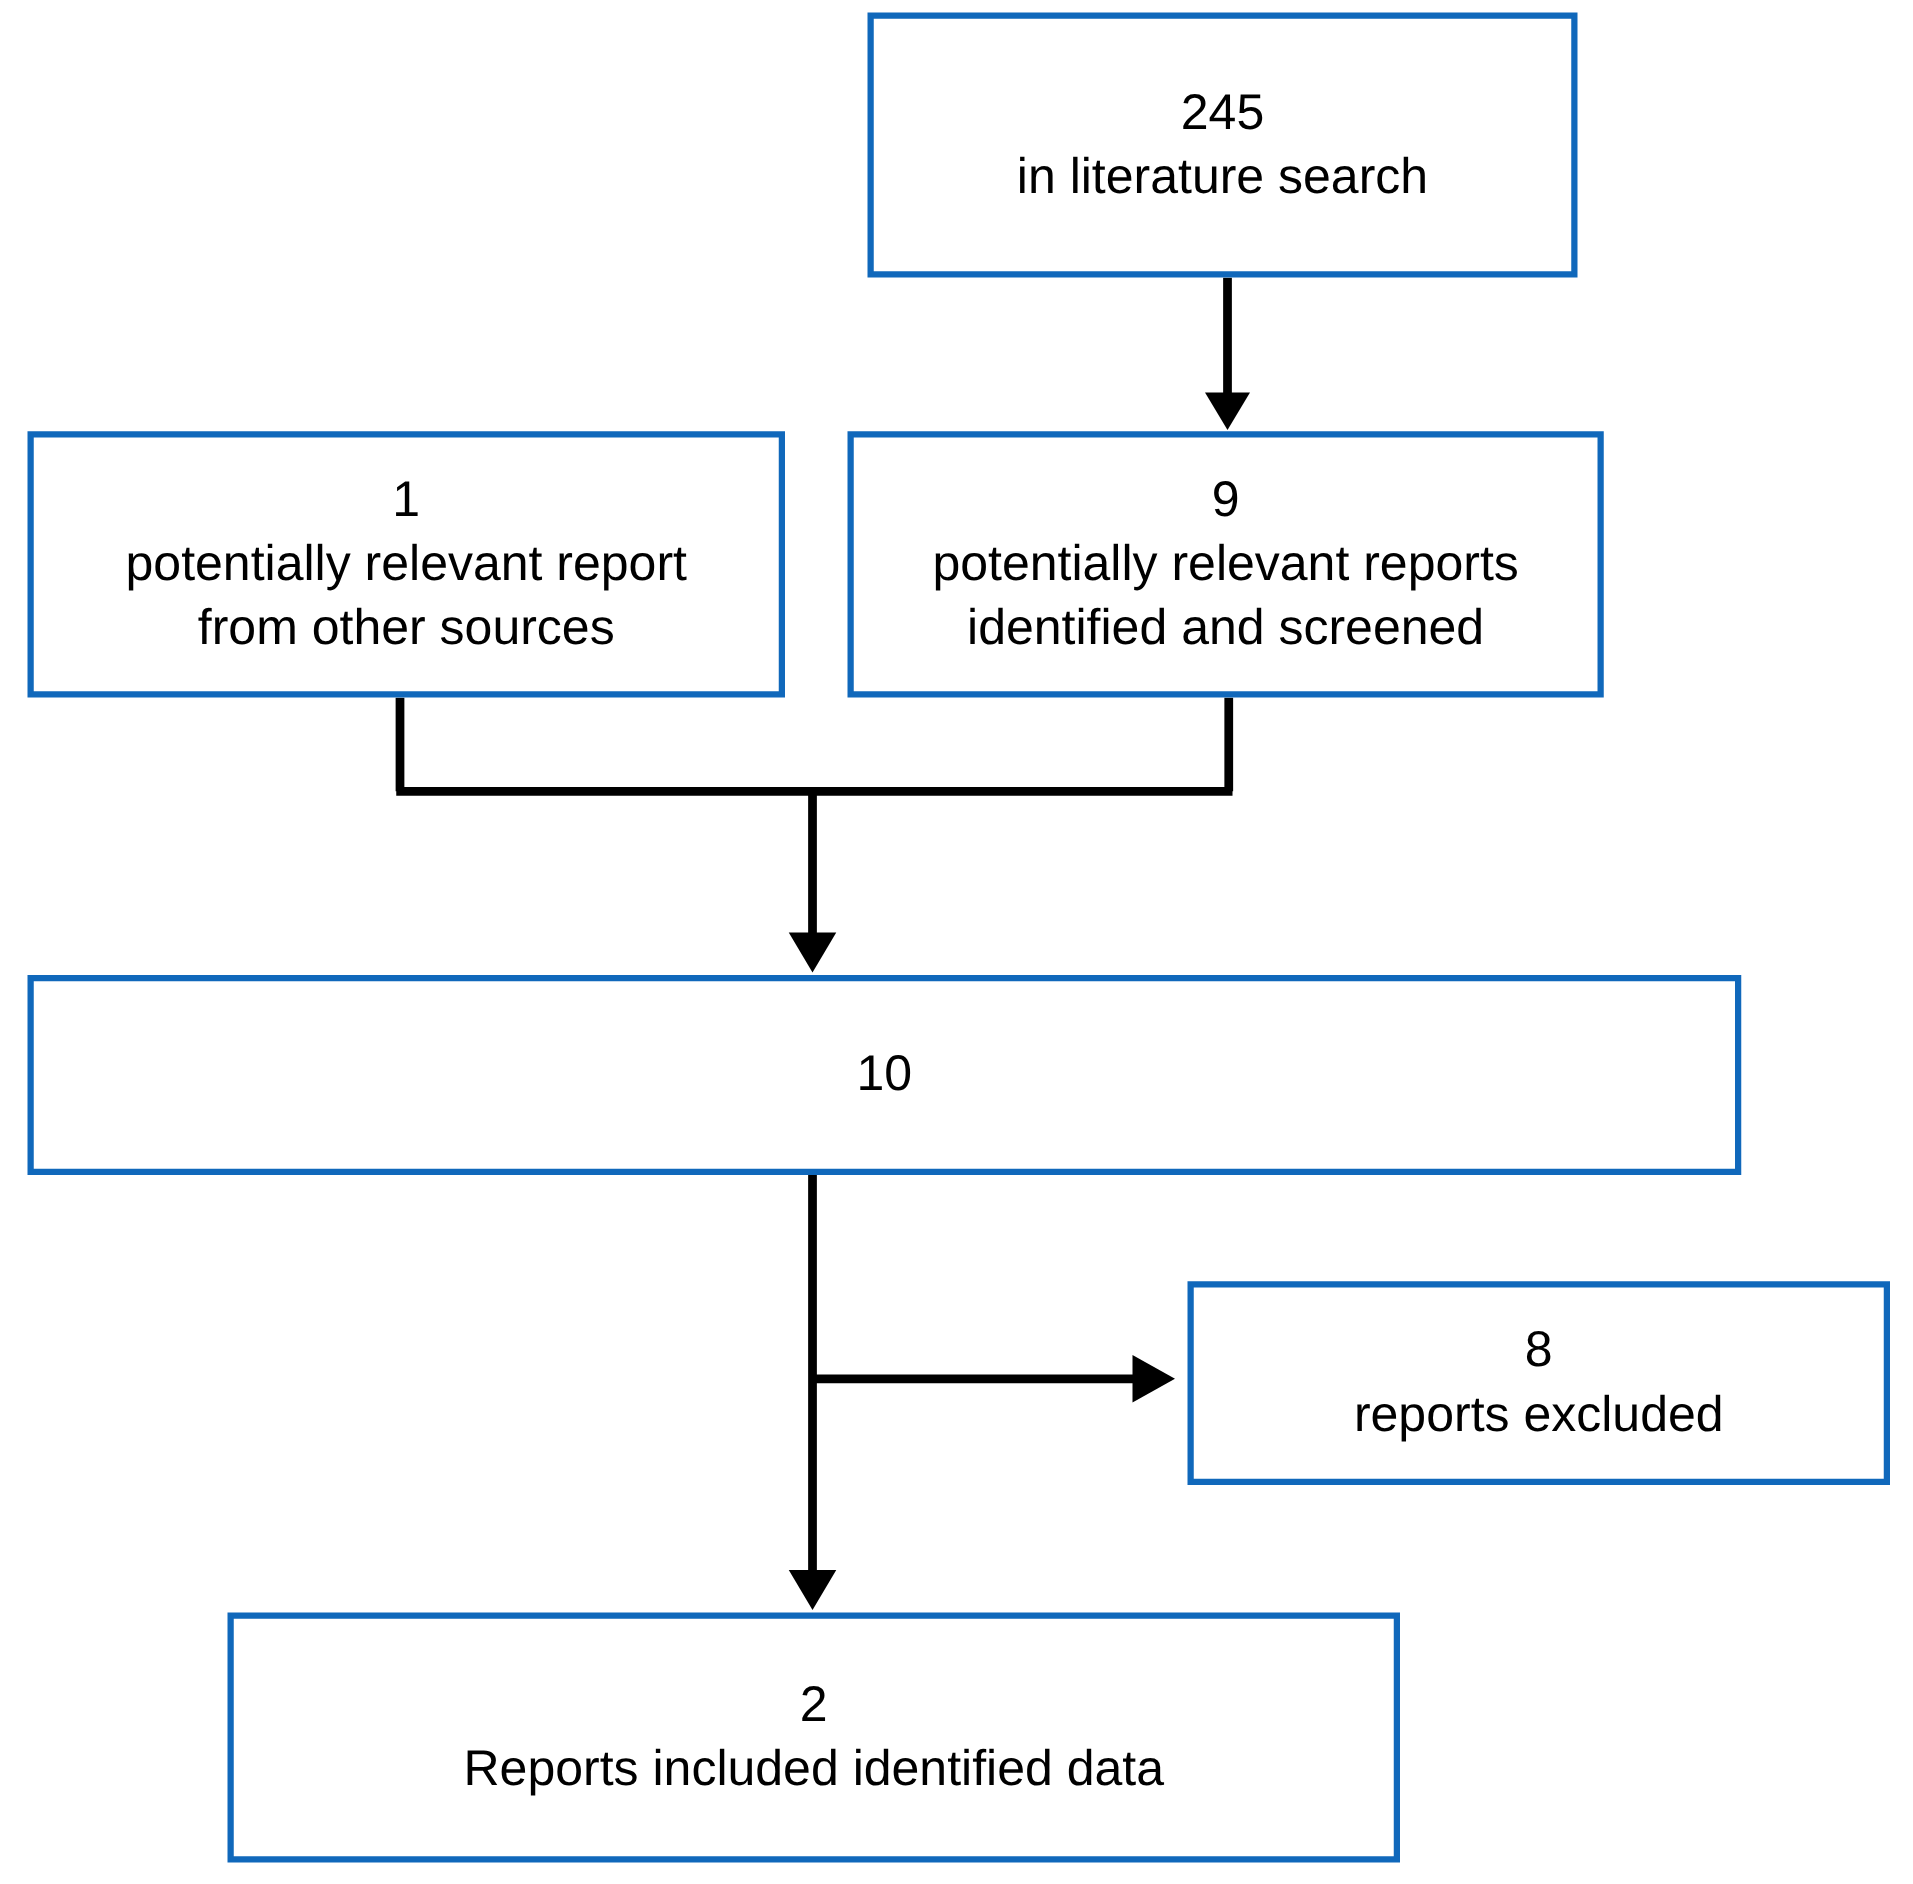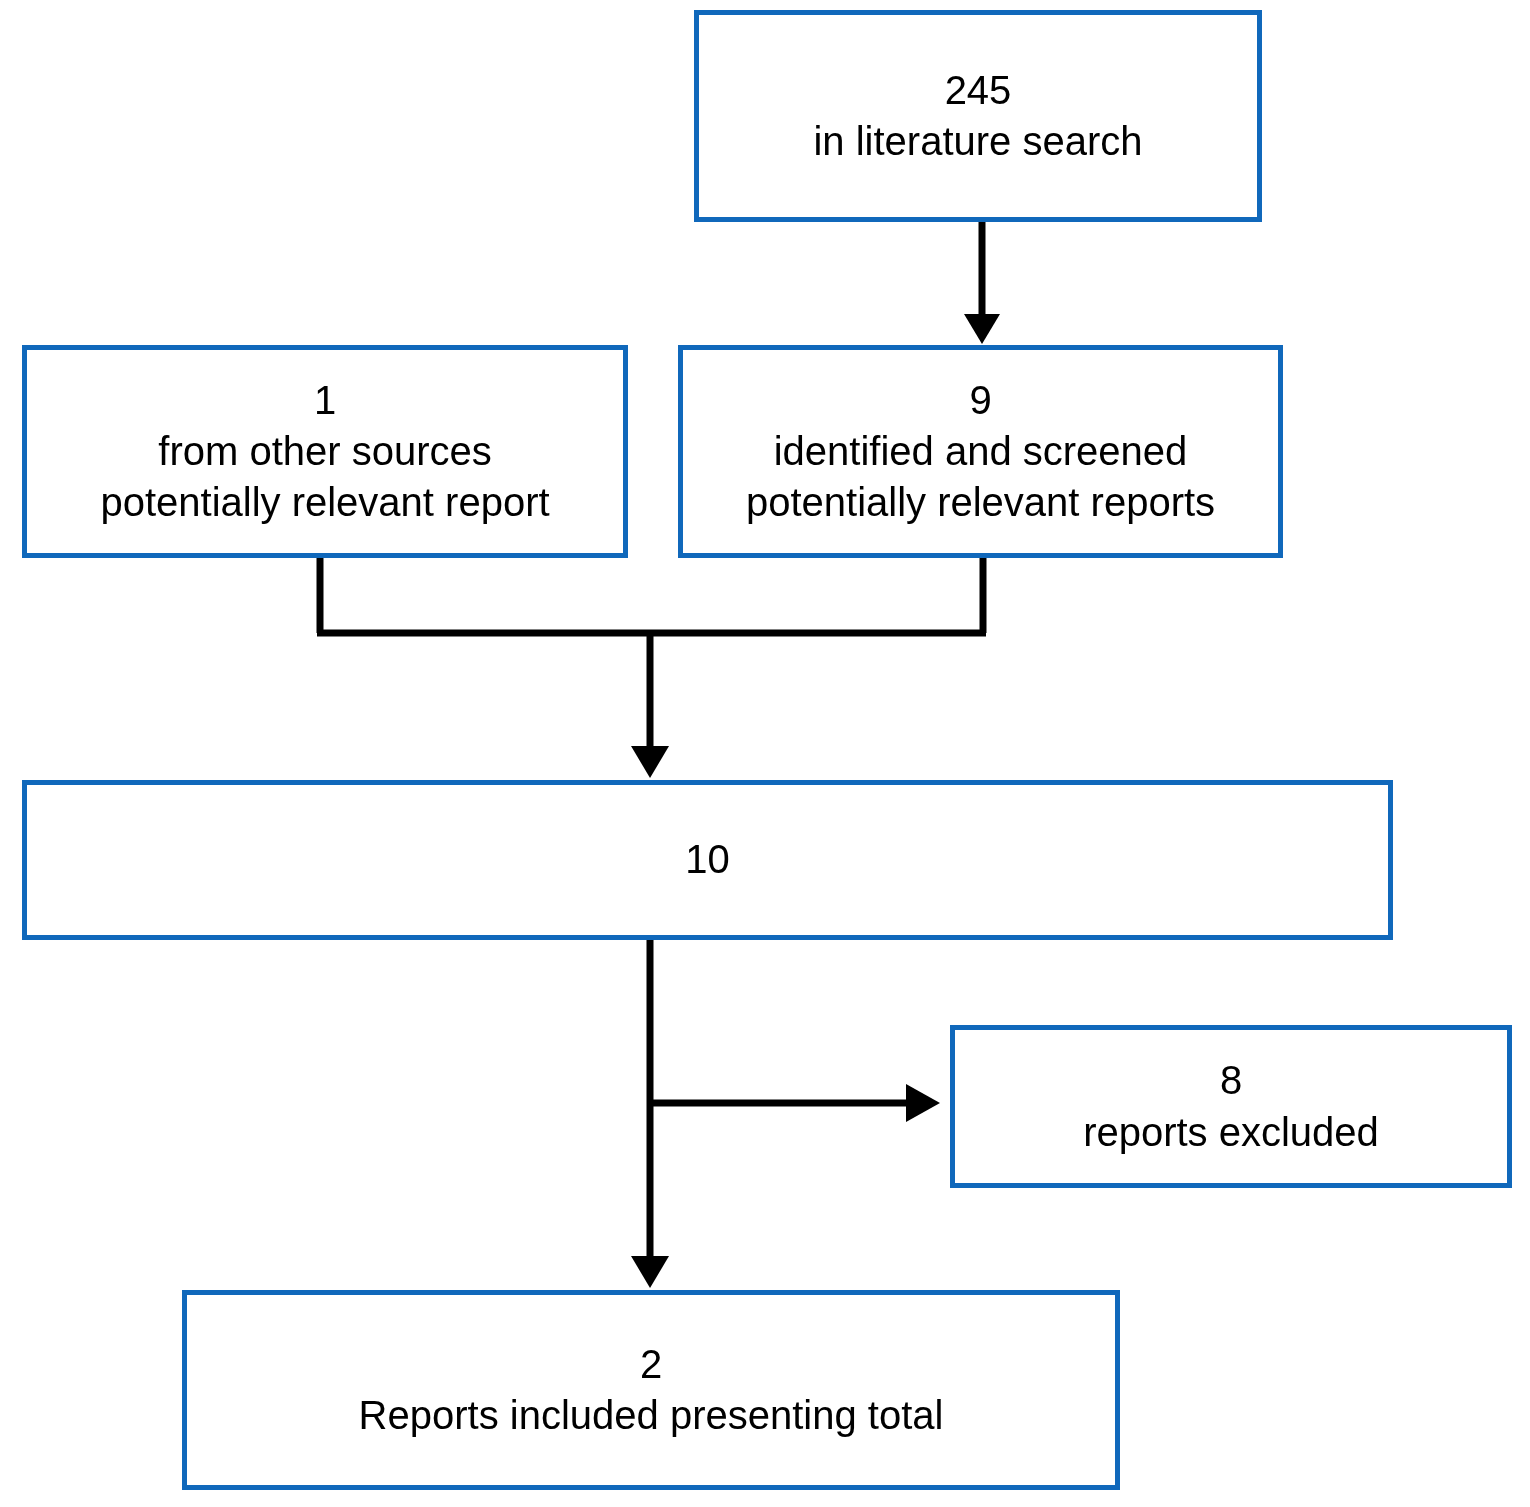--- a/index.html
+++ b/index.html
@@ -88,37 +88,37 @@
 
   </svg>
 
   <div class="node-box" id="node-citations">
     <span class="node-line">245</span>
     <span class="node-line">in literature search</span>
   </div>
 
   <div class="node-box" id="node-other-src">
     <span class="node-line">1</span>
+    <span class="node-line">potentially relevant report</span>
     <span class="node-line">from other sources</span>
-    <span class="node-line">potentially relevant report</span>
   </div>
 
   <div class="node-box" id="node-screened">
     <span class="node-line">9</span>
+    <span class="node-line">potentially relevant reports</span>
     <span class="node-line">identified and screened</span>
-    <span class="node-line">potentially relevant reports</span>
   </div>
 
   <div class="node-box" id="node-total">
     <span class="node-line">10</span>
   </div>
 
   <div class="node-box" id="node-excluded">
     <span class="node-line">8</span>
     <span class="node-line">reports excluded</span>
   </div>
 
   <div class="node-box" id="node-included">
     <span class="node-line">2</span>
-    <span class="node-line">Reports included presenting total</span>
+    <span class="node-line">Reports included identified data</span>
   </div>
 
 </div>
 
 </body></html>

